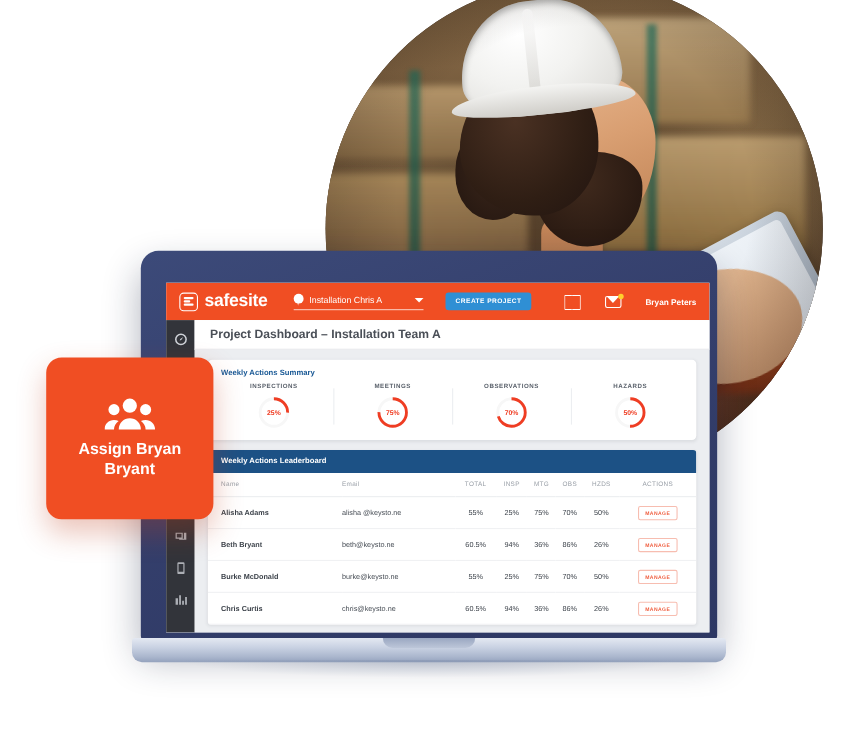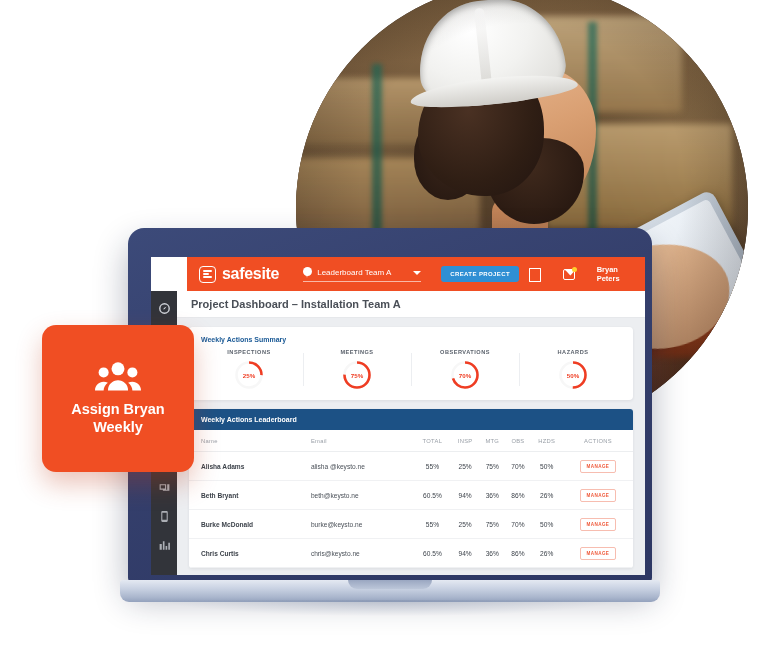--- a/index.html
+++ b/index.html
@@ -162,21 +162,21 @@
     border-radius: 0 0 9px 9px;
   }
   .base-shadow {
     position:absolute; left:48px; top:372px; width:444px; height:16px;
     background: radial-gradient(ellipse at 50% 0%, rgba(120,135,165,.35), rgba(255,255,255,0) 72%);
   }
 
   
   .topbar {
     height: 34px; background: #f04e23; display: flex; align-items: center;
-    padding: 0 12px; gap: 10px; margin-left: 36px;
+    padding: 0 12px; gap: 10px;
   }
   .logo-wrap { display:flex; align-items:center; gap:6px; }
   .logo-mark {
     width: 17px; height: 17px; border: 1.6px solid #fff; border-radius: 4px;
     display:flex; flex-direction:column; justify-content:center; gap:1.6px; padding: 0 3px;
   }
   .logo-mark i { display:block; height:1.6px; background:#fff; border-radius:1px; }
   .logo-mark i:nth-child(2){ width:72%; }
   .logo-text { color:#fff; font-size:16px; font-weight:700; letter-spacing:-.3px; }
 
@@ -343,21 +343,21 @@
             <div class="logo-mark">
                 <i></i>
                 <i></i>
                 <i></i>
               </div>
             <div class="logo-text">safesite</div>
           </div>
 
           <div class="proj-select">
             <span class="pin"></span>
-            <span class="proj-name">Leaderboard Team A</span>
+            <span class="proj-name">Installation Chris A</span>
             <span class="chev"></span>
           </div>
 
           <div class="create-btn">CREATE PROJECT</div>
 
           <div class="topbar-right">
             <span class="icon-book"></span>
             <span class="icon-mail">
                 <i></i>
                 <span class="mail-dot"></span>
@@ -528,17 +528,17 @@
         <circle cx="32" cy="10" r="9"></circle>
           <path d="M18 40c0-8 6.3-14 14-14s14 6 14 14H18z"></path>
         <circle cx="12" cy="15" r="7"></circle>
           <path d="M0 40c0-7 5.4-12 12-12 2.2 0 4.2.5 5.9 1.4C14.4 32.2 12 35.8 12 40H0z"></path>
         <circle cx="52" cy="15" r="7"></circle>
           <path d="M64 40c0-7-5.4-12-12-12-2.2 0-4.2.5-5.9 1.4 3.5 2.8 5.9 6.4 5.9 10.6h12z"></path>
       </svg>
     </span>
     <div class="badge-text">
       <span>Assign Bryan</span><br>
-      <span>Weekly</span>
+      <span>Bryant</span>
     </div>
   </div>
 
 </div>
 
 </body></html>

